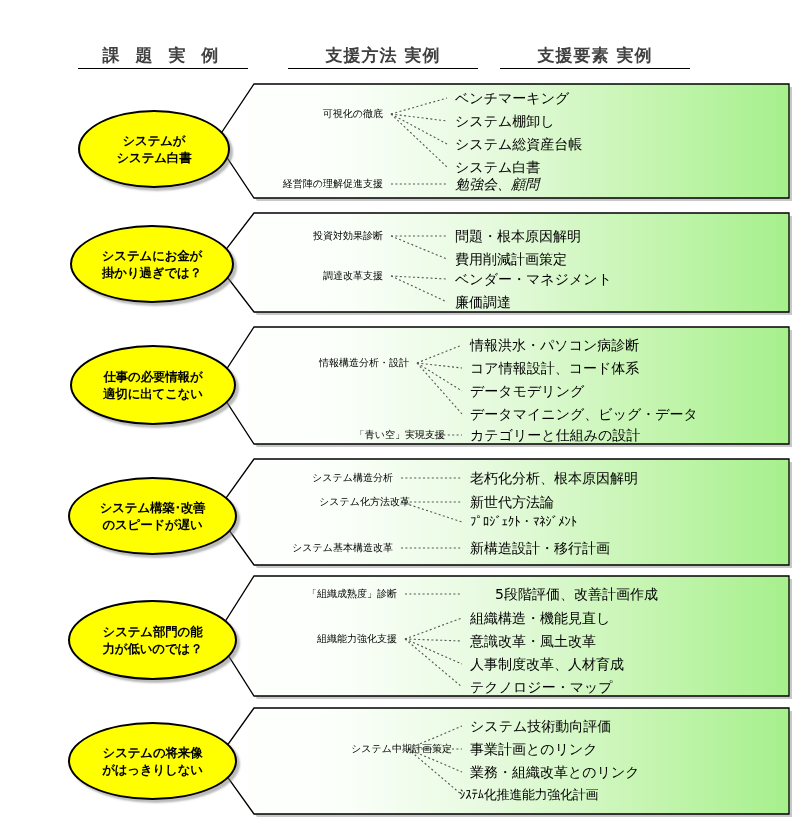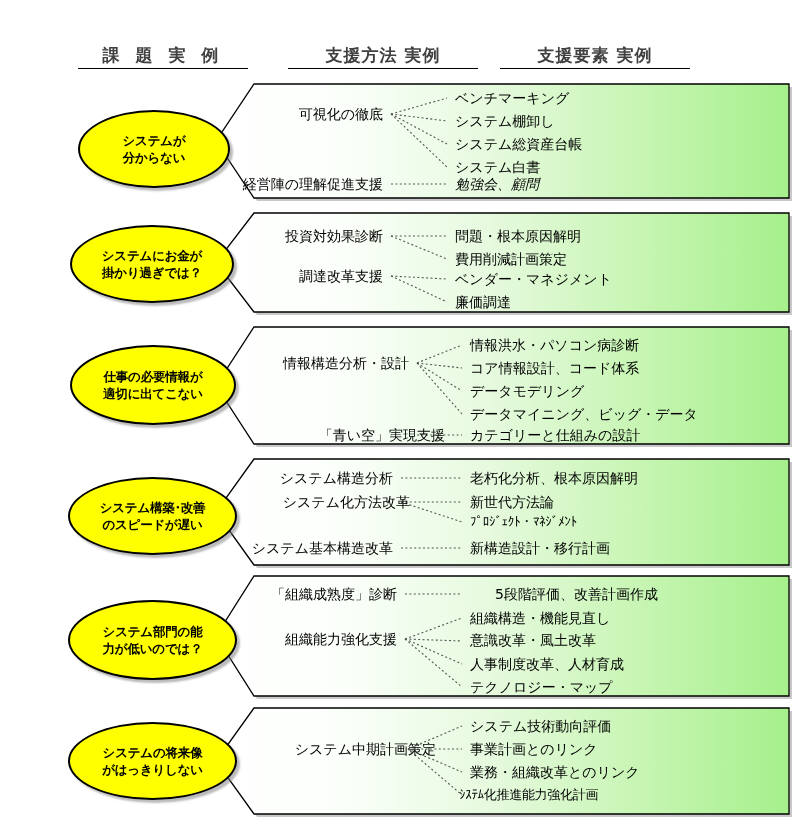--- a/index.html
+++ b/index.html
@@ -75,21 +75,21 @@
     line-height:17px;
     font-weight:bold;
     color:#000;
     white-space:pre-line;
     letter-spacing:-0.2px;
   }
 
   
   .method{
     position:absolute;
-    font-size:14px;
+    font-size:10px;
     line-height:16px;
     color:#000;
     white-space:nowrap;
     text-align:right;
     font-weight:normal;
   }
   .element{
     position:absolute;
     font-size:14px;
     line-height:16px;
@@ -122,21 +122,21 @@
     <div class="row"></div>
     <div class="banner" style="left: 216px; top: 84px; width: 573px; height: 114px; --nx: 38px;">
       <div class="shadow"></div>
       <div class="fill"></div>
       <svg class="outline" width="573" height="114">
         <polygon points="38,0 573,0 573,114 38,114 0,57" fill="none" stroke="#000000" stroke-width="1.3"></polygon>
       </svg>
     </div>
     <div class="ellipse" style="left: 78px; top: 110px; width: 148px; height: 74px;">
       <div class="etxt">システムが
-分からない</div>
+システム白書</div>
     </div>
     <svg class="conn" width="803" height="831">
       <line x1="391" y1="114" x2="447" y2="98"></line>
       <line x1="391" y1="114" x2="447" y2="121"></line>
       <line x1="391" y1="114" x2="447" y2="144"></line>
       <line x1="391" y1="114" x2="447" y2="167"></line>
       <line x1="391" y1="184" x2="447" y2="184"></line>
     </svg>
     <div class="method" style="left: 0px; width: 383px; top: 106px;">可視化の徹底</div>
     <div class="method" style="left: 0px; width: 383px; top: 176px;">経営陣の理解促進支援</div>
@@ -236,39 +236,39 @@
       <line x1="405" y1="594" x2="462" y2="594"></line>
       <line x1="405" y1="639" x2="462" y2="618"></line>
       <line x1="405" y1="639" x2="462" y2="641"></line>
       <line x1="405" y1="639" x2="462" y2="664"></line>
       <line x1="405" y1="639" x2="462" y2="687"></line>
     </svg>
     <div class="method" style="left: 0px; width: 397px; top: 586px;">「組織成熟度」診断</div>
     <div class="method" style="left: 0px; width: 397px; top: 631px;">組織能力強化支援</div>
     <div class="element" style="left: 495px; top: 586px;">5段階評価、改善計画作成</div>
     <div class="element" style="left: 470px; top: 610px;">組織構造・機能見直し</div>
-    <div class="element" style="left: 470px; top: 633px; font-family: Liberation Mono, monospace;">意識改革・風土改革</div>
+    <div class="element" style="left: 470px; top: 633px;">意識改革・風土改革</div>
     <div class="element" style="left: 470px; top: 656px;">人事制度改革、人材育成</div>
     <div class="element" style="left: 470px; top: 679px;">テクノロジー・マップ</div>
     <div class="row"></div>
     <div class="banner" style="left: 216px; top: 708px; width: 573px; height: 106px; --nx: 38px;">
       <div class="shadow"></div>
       <div class="fill"></div>
       <svg class="outline" width="573" height="106">
         <polygon points="38,0 573,0 573,106 38,106 0,53" fill="none" stroke="#000000" stroke-width="1.3"></polygon>
       </svg>
     </div>
     <div class="ellipse" style="left: 68px; top: 722px; width: 165px; height: 74px;">
       <div class="etxt">システムの将来像
 がはっきりしない</div>
     </div>
     <svg class="conn" width="803" height="831">
       <line x1="408" y1="749" x2="462" y2="726"></line>
       <line x1="408" y1="749" x2="462" y2="749"></line>
       <line x1="408" y1="749" x2="462" y2="772"></line>
       <line x1="408" y1="749" x2="462" y2="795"></line>
     </svg>
-    <div class="method" style="left: 0px; width: 400px; top: 741px; padding-left: 36px;">システム中期計画策定</div>
+    <div class="method" style="left: 16px; width: 400px; top: 741px; padding-left: 36px;">システム中期計画策定</div>
     <div class="element" style="left: 470px; top: 718px;">システム技術動向評価</div>
     <div class="element" style="left: 470px; top: 741px;">事業計画とのリンク</div>
     <div class="element" style="left: 470px; top: 764px;">業務・組織改革とのリンク</div>
     <div class="element hw" style="left: 459px; top: 787px;">ｼｽﾃﾑ化推進能力強化計画</div>
   </div>
 
 </body></html>

